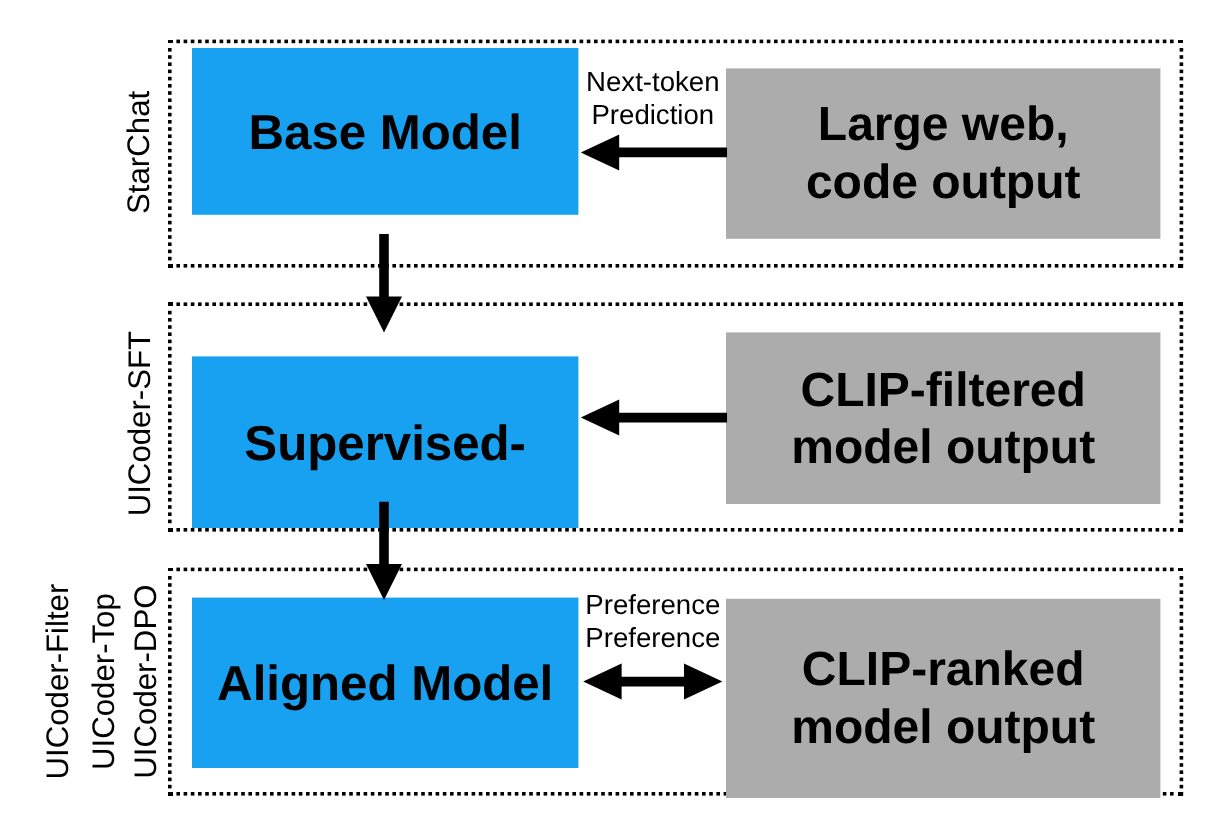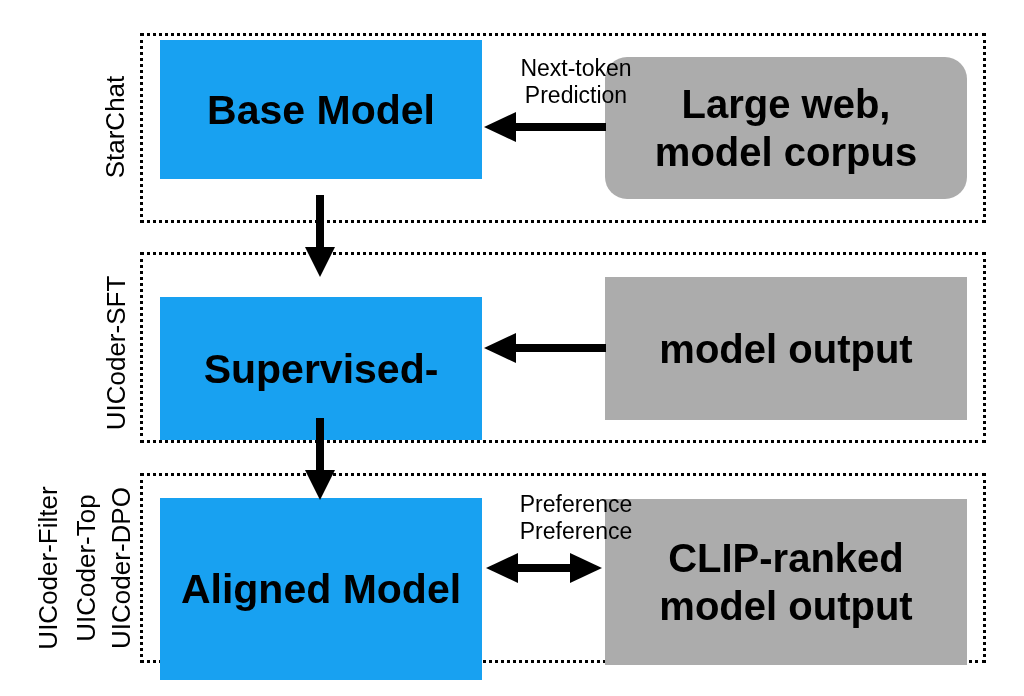--- a/index.html
+++ b/index.html
@@ -22,21 +22,20 @@
     font-weight:bold;font-size:40px;line-height:48px;text-align:center;
   }
   .vlabel{
     position:absolute;width:200px;height:32px;line-height:32px;
     font-size:26px;text-align:center;transform:rotate(-90deg);
     white-space:nowrap;
   }
   .alabel{
     position:absolute;font-size:23px;line-height:27px;text-align:center;
     white-space:nowrap;
-    margin-left:32px;
   }
   .arrow-svg{position:absolute;display:block;}
 </style>
 </head>
 <body>
 
 <div class="canvas">
 
   <div class="group" style="top:33px;height:184px;"></div>
   <div class="group" style="top:252px;height:185px;"></div>
@@ -47,29 +46,30 @@
   <div class="vlabel" style="left:-52px;top:552px;">UICoder-Filter</div>
   <div class="vlabel" style="left:-14px;top:552px;">UICoder-Top</div>
   <div class="vlabel" style="left:21px;top:552px;">UICoder-DPO</div>
 
   <div class="model-box" style="top:40px;height:139px;">
     <div>Base Model</div>
   </div>
   <div class="model-box" style="top:277px;height:143px;margin-top:20px;">
     <div>Supervised-</div>
   </div>
-  <div class="model-box" style="top:498px;height:182px;">
+  <div class="model-box" style="top:498px;height:142px;">
     <div>Aligned Model</div>
   </div>
 
-  <div class="data-box" style="top:57px;height:142px;border-radius:22px;">
+  <div class="data-box" style="top:57px;height:142px;">
     <div>Large web,</div>
-    <div>model corpus</div>
+    <div>code output</div>
   </div>
   <div class="data-box" style="top:277px;height:143px;">
+    <div>CLIP-filtered</div>
     <div>model output</div>
   </div>
   <div class="data-box" style="top:499px;height:166px;">
     <div>CLIP-ranked</div>
     <div>model output</div>
   </div>
 
   <div class="alabel" style="left:482px;width:124px;top:55px;">
     <div>Next-token</div>
     <div>Prediction</div>

